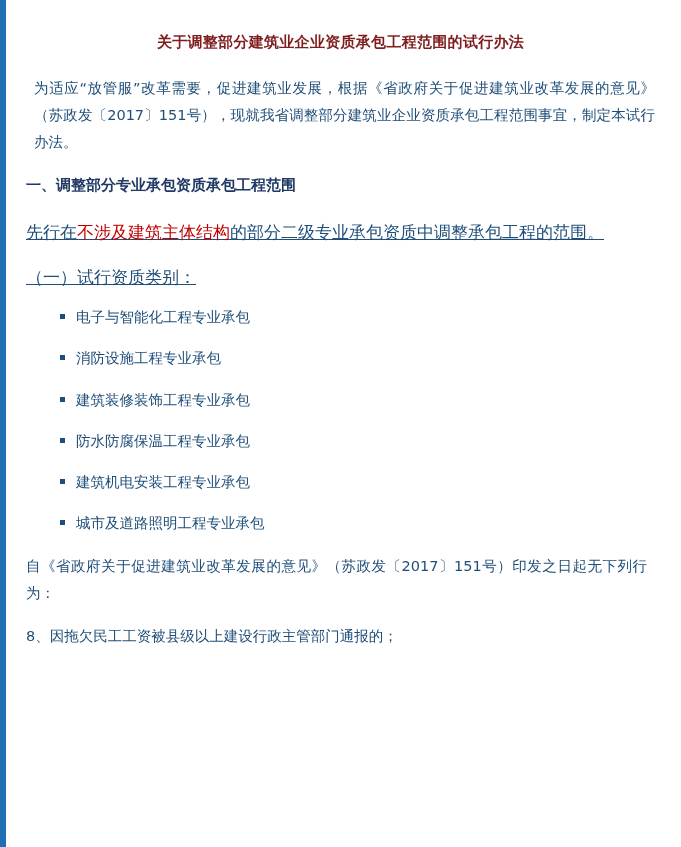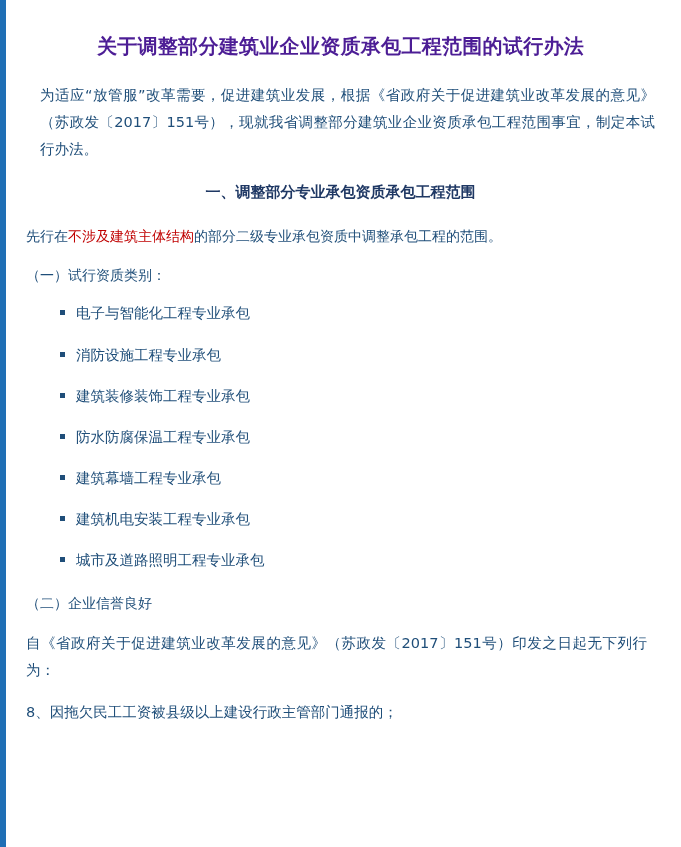--- a/index.html
+++ b/index.html
@@ -22,47 +22,47 @@
     position: absolute;
     left: 0;
     top: 0;
     width: 6px;
     height: 847px;
     background: #1f6fb5;
   }
   .doc-title {
     margin: 10px 0 22px 0;
     text-align: center;
-    font-size: 20px;
+    font-size: 15px;
     font-weight: bold;
-    color: #4c1d95;
+    color: #7f1d1d;
     letter-spacing: 0.3px;
     line-height: 1.4;
   }
   p.para {
-    margin: 0 0 16px 14px;
+    margin: 0 0 16px 8px;
     font-size: 14.5px;
     line-height: 1.85;
     color: #1f4e79;
     text-align: justify;
   }
   .section-head {
     margin: 18px 0 18px 0;
     font-size: 15px;
     font-weight: bold;
     color: #1f3864;
     line-height: 1.7;
-    text-align: center;
   }
   .red { color: #c00000; }
   .subhead {
     margin: 0 0 14px 0;
-    font-size: 14px;
+    font-size: 17px;
     line-height: 1.8;
     color: #1f4e79;
+    text-decoration: underline;
   }
   ul.biz-list {
     margin: 0 0 16px 0;
     padding-left: 34px;
     list-style: none;
   }
   ul.biz-list li {
     position: relative;
     font-size: 14.5px;
     line-height: 1.6;
@@ -105,23 +105,21 @@
   </p>
 
 
   <p class="subhead">（一）试行资质类别：</p>
 
   <ul class="biz-list">
     <li>电子与智能化工程专业承包</li>
     <li>消防设施工程专业承包</li>
     <li>建筑装修装饰工程专业承包</li>
     <li>防水防腐保温工程专业承包</li>
-    <li>建筑幕墙工程专业承包</li>
     <li>建筑机电安装工程专业承包</li>
     <li>城市及道路照明工程专业承包</li>
   </ul>
 
-  <p class="subhead">（二）企业信誉良好</p>
 
   <p class="numbered">自《省政府关于促进建筑业改革发展的意见》（苏政发〔2017〕151号）印发之日起无下列行为：</p>
 
   <p class="numbered">8、因拖欠民工工资被县级以上建设行政主管部门通报的；</p>
 </div>
 
 </body></html>

